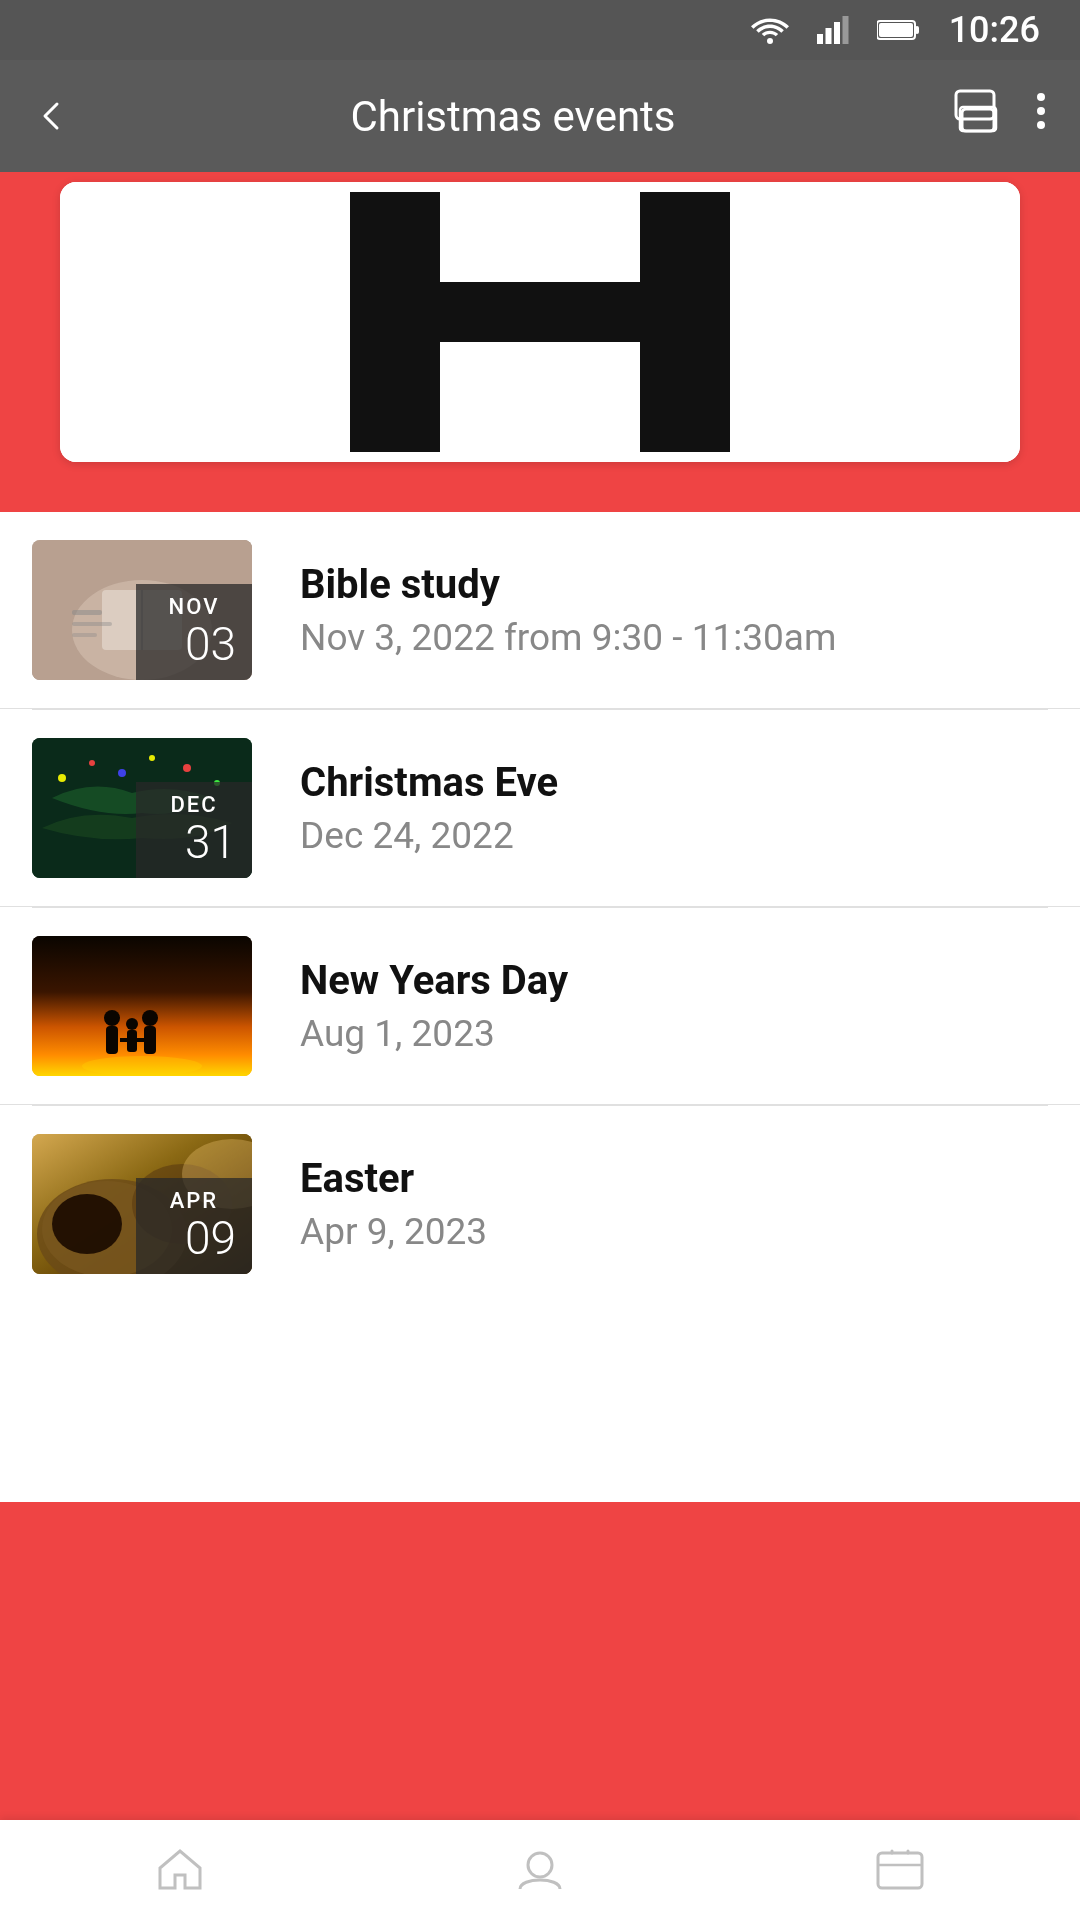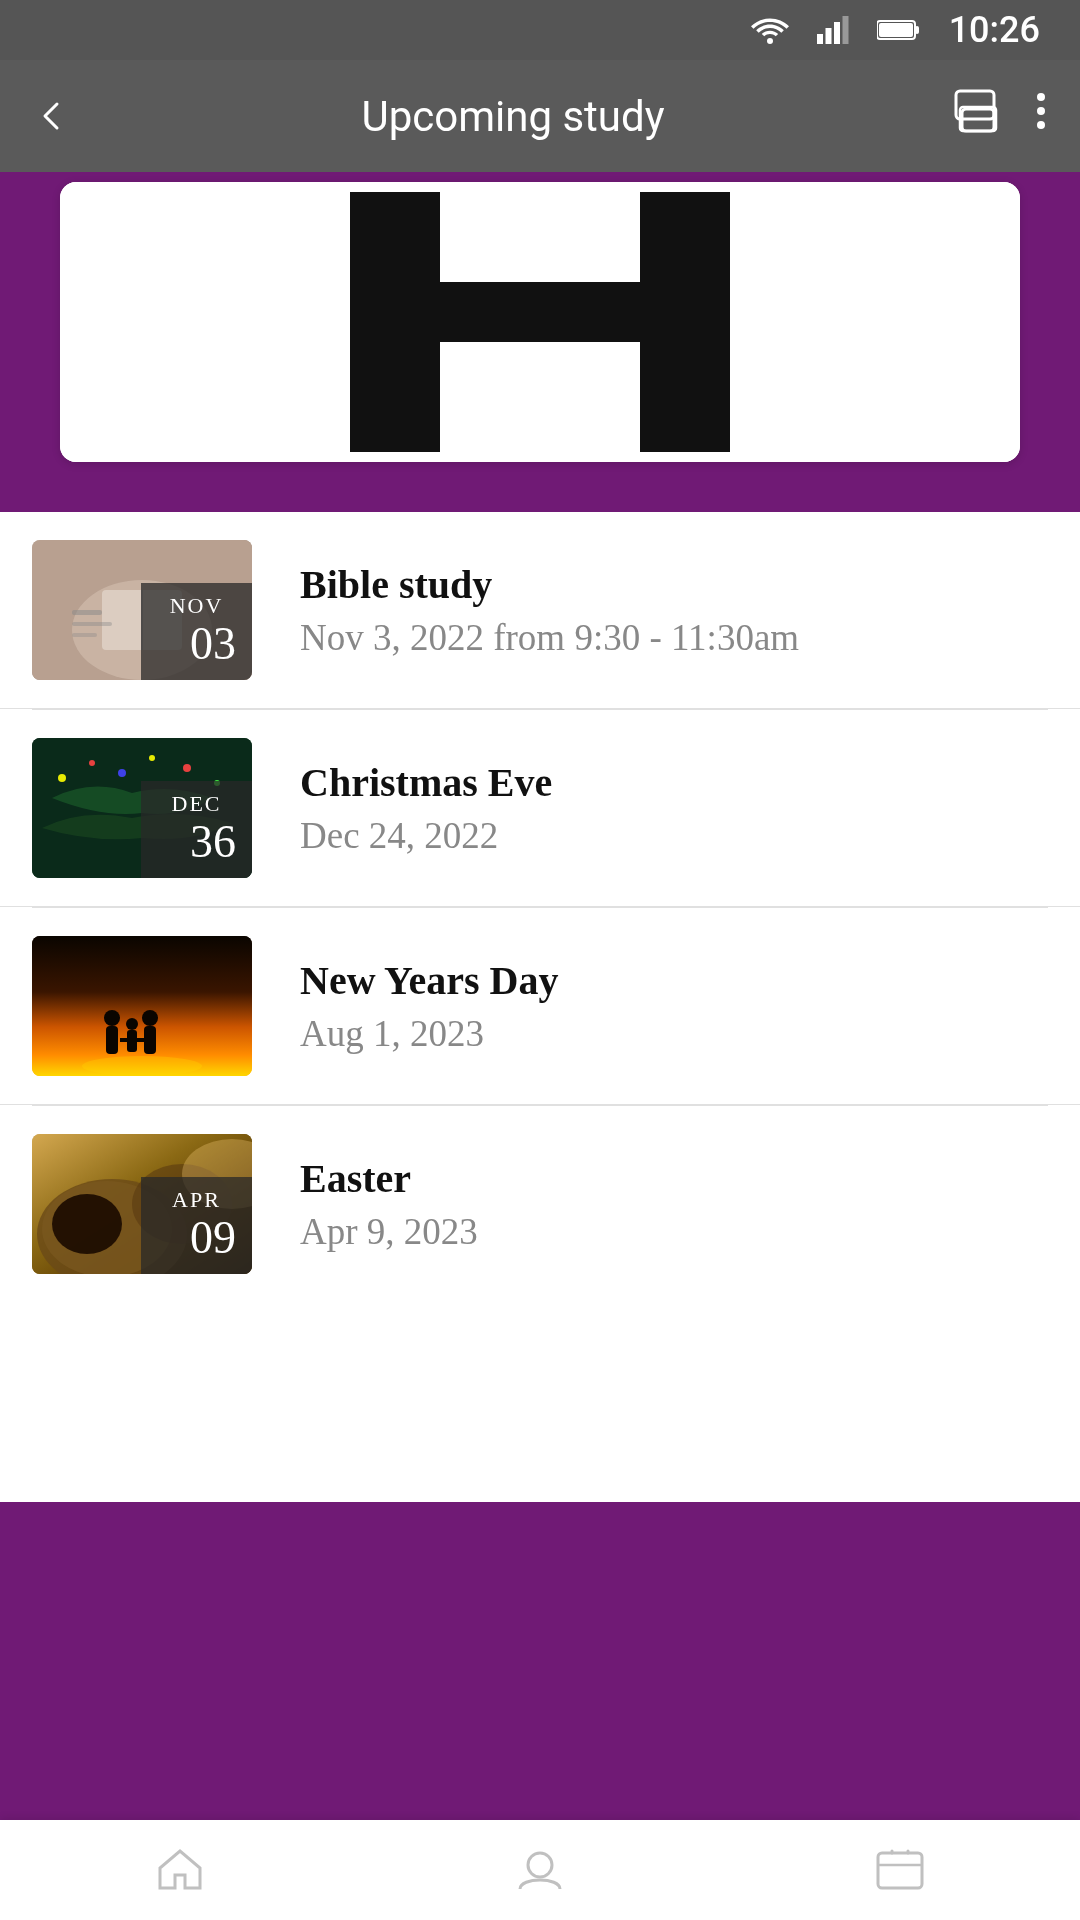--- a/index.html
+++ b/index.html
@@ -69,23 +69,22 @@
     }
 
     .toolbar-icon {
       color: white;
       font-size: 44px;
       cursor: pointer;
     }
 
     
     .content {
-      background: #701a75;
+      background: #ef4444;
       min-height: 1748px;
-      font-family: Liberation Serif, serif;
     }
 
     
     .hero-card {
       background: white;
       margin: 0 30px;
       margin-top: 0;
       border-radius: 16px;
       overflow: hidden;
       height: 280px;
@@ -245,21 +244,21 @@
     <span class="status-time">10:26</span>
   </div>
 </div>
 
 <div class="toolbar">
   <div class="toolbar-back">
     <svg width="40" height="40" viewBox="0 0 40 40" fill="white">
       <path d="M25 8 L13 20 L25 32" stroke="white" stroke-width="3" fill="none" stroke-linecap="round" stroke-linejoin="round"></path>
     </svg>
   </div>
-  <span class="toolbar-title">Upcoming study</span>
+  <span class="toolbar-title">Christmas events</span>
   <div class="toolbar-actions">
 
     <div class="toolbar-icon">
       <svg width="48" height="44" viewBox="0 0 48 44" fill="none">
         <rect x="2" y="2" width="38" height="28" rx="4" stroke="white" stroke-width="3" fill="none"></rect>
         <rect x="8" y="20" width="32" height="22" rx="4" stroke="white" stroke-width="3" fill="none"></rect>
         <rect x="6" y="18" width="36" height="24" rx="3" stroke="white" stroke-width="2.5" fill="none"></rect>
       </svg>
     </div>
 
@@ -330,21 +329,21 @@
             <circle cx="120" cy="20" r="3" fill="#ffff00" opacity="0.9"></circle>
             <circle cx="155" cy="30" r="4" fill="#ff4444" opacity="0.9"></circle>
             <circle cx="185" cy="45" r="3" fill="#44ff44" opacity="0.9"></circle>
 
             <path d="M20 60 Q60 40 100 55 Q140 45 180 60 Q150 80 110 75 Q70 80 20 60Z" fill="#1a5a2a" opacity="0.7"></path>
             <path d="M10 90 Q50 70 100 80 Q150 70 200 85 Q165 105 110 100 Q60 105 10 90Z" fill="#1a4a20" opacity="0.6"></path>
           </svg>
         </div>
         <div class="event-date-overlay">
           <div class="event-date-month">DEC</div>
-          <div class="event-date-day">36</div>
+          <div class="event-date-day">31</div>
         </div>
       </div>
       <div class="event-info">
         <div class="event-title">Christmas Eve</div>
         <div class="event-date-text">Dec 24, 2022</div>
       </div>
     </div>
 
     <div style="height: 1px; background: #e0e0e0; margin: 0 32px;"></div>
 

